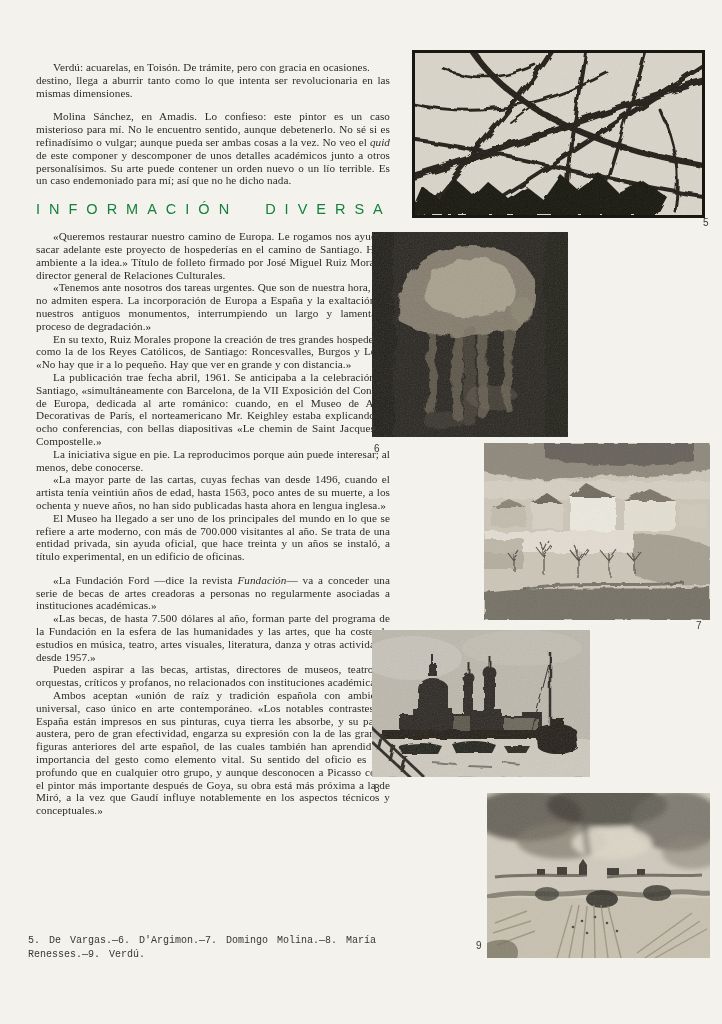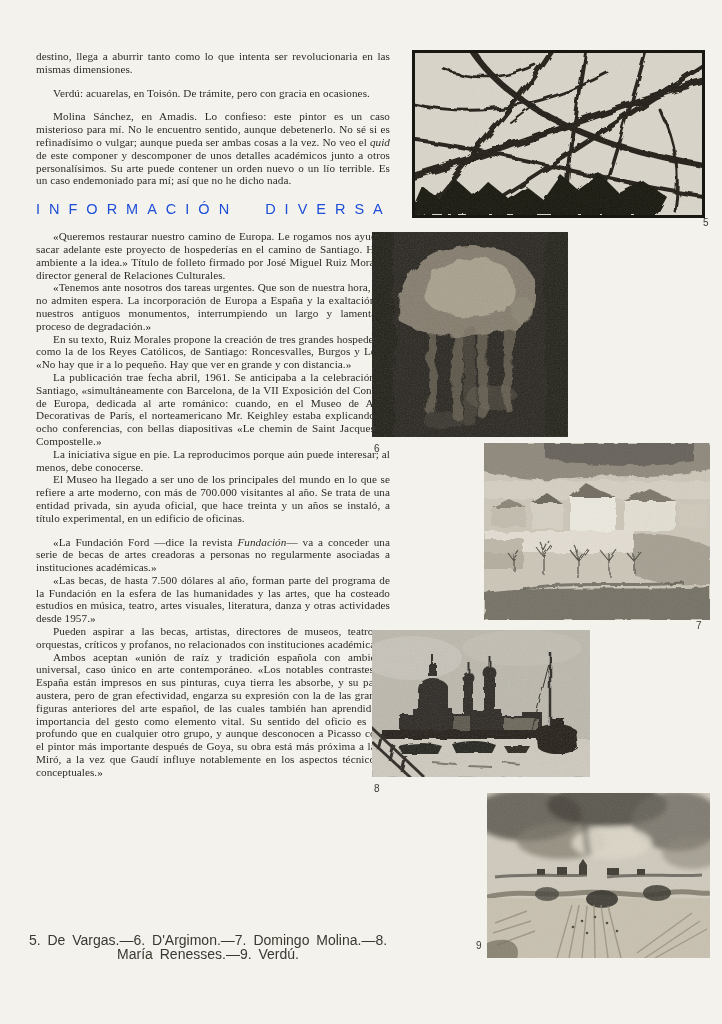--- a/index.html
+++ b/index.html
@@ -15,57 +15,58 @@
   .para{
     margin:0;text-align:justify;text-indent:17px;
     font-size:11.2px;line-height:12.8px;
     letter-spacing:.05px;
   }
   .para.noindent{text-indent:0;}
   .para.gap{margin-top:11px;}
   .section-heading{
     margin:14px 0 13px 0;
     font-family:"Liberation Sans",sans-serif;
-    font-size:14.5px;font-weight:400;color:#1d4ed8;
+    font-size:14.5px;font-weight:400;color:#15803d;
     letter-spacing:9px;word-spacing:14px;white-space:nowrap;
   }
   .fig{position:absolute;display:block;margin:0;padding:0;}
   .fig svg{display:block;width:100%;height:100%;}
   .fig5{left:412px;top:50px;width:293px;height:168px;border:3px solid #191712;box-sizing:border-box;background:#d9d5ca;}
   .fig6{left:372px;top:232px;width:196px;height:205px;}
   .fig7{left:484px;top:443px;width:226px;height:177px;}
   .fig8{left:372px;top:630px;width:218px;height:147px;}
   .fig9{left:487px;top:793px;width:223px;height:165px;}
   .fignum{
     position:absolute;
     font-family:"Liberation Sans",sans-serif;
     font-size:10px;color:#3a3831;
   }
   .caption{
     position:absolute;left:28px;top:934px;width:360px;
-    font-family:Liberation Sans, sans-serif;
-    font-size:14px;line-height:13.5px;color:#3a3831;
-    text-align:center;word-spacing:3px;
+    font-family:Liberation Mono, monospace;
+    font-size:10px;line-height:13.5px;color:#3a3831;
+    word-spacing:3px;
   }
 </style>
 </head>
 <body>
 
 <div class="text-col">
+  <p class="para gap">Verdú: acuarelas, en Toisón. De trámite, pero con gracia en ocasiones.</p>
   <p class="para noindent">destino, llega a aburrir tanto como lo que intenta ser revolucionaria en las mismas dimensiones.</p>
-  <p class="para gap">Verdú: acuarelas, en Toisón. De trámite, pero con gracia en ocasiones.</p>
   <p class="para gap">Molina Sánchez, en Amadis. Lo confieso: este pintor es un caso misterioso para mí. No le encuentro sentido, aunque debetenerlo. No sé si es refinadísimo o vulgar; aunque pueda ser ambas cosas a la vez. No veo el <i>quid</i> de este componer y descomponer de unos detalles académicos junto a otros personalísimos. Su arte puede contener un orden nuevo o un lío terrible. Es un caso endemoniado para mí; así que no he dicho nada.</p>
 
   <h2 class="section-heading">INFORMACIÓN DIVERSA</h2>
 
   <p class="para">«Queremos restaurar nuestro camino de Europa. Le rogamos nos ayude a sacar adelante este proyecto de hospederías en el camino de Santiago. Haga ambiente a la idea.» Título de folleto firmado por José Miguel Ruiz Morales, director general de Relaciones Culturales.</p>
   <p class="para">«Tenemos ante nosotros dos tareas urgentes. Que son de nuestra hora, que no admiten espera. La incorporación de Europa a España y la exaltación de nuestros antiguos monumentos, interrumpiendo un largo y lamentable proceso de degradación.»</p>
   <p class="para">En su texto, Ruiz Morales propone la creación de tres grandes hospederías como la de los Reyes Católicos, de Santiago: Roncesvalles, Burgos y León. «No hay que ir a lo pequeño. Hay que ver en grande y con distancia.»</p>
   <p class="para">La publicación trae fecha abril, 1961. Se anticipaba a la celebración en Santiago, «simultáneamente con Barcelona, de la VII Exposición del Consejo de Europa, dedicada al arte románico: cuando, en el Museo de Artes Decorativas de París, el norteamericano Mr. Keighley estaba explicando en ocho conferencias, con bellas diapositivas «Le chemin de Saint Jacques de Compostelle.»</p>
   <p class="para">La iniciativa sigue en pie. La reproducimos porque aún puede interesar; al menos, debe conocerse.</p>
+  <p class="para">«La mayor parte de las cartas, cuyas fechas van desde 1496, cuando el artista tenía veintiún años de edad, hasta 1563, poco antes de su muerte, a los ochenta y nueve años, no han sido publicadas hasta ahora en lengua inglesa.»</p>
   <p class="para">El Museo ha llegado a ser uno de los principales del mundo en lo que se refiere a arte moderno, con más de 700.000 visitantes al año. Se trata de una entidad privada, sin ayuda oficial, que hace treinta y un años se instaló, a título experimental, en un edificio de oficinas.</p>
   <p class="para gap">«La Fundación Ford —dice la revista <i>Fundación</i>— va a conceder una serie de becas de artes creadoras a personas no regularmente asociadas a instituciones académicas.»</p>
   <p class="para">«Las becas, de hasta 7.500 dólares al año, forman parte del programa de la Fundación en la esfera de las humanidades y las artes, que ha costeado estudios en música, teatro, artes visuales, literatura, danza y otras actividades desde 1957.»</p>
   <p class="para">Pueden aspirar a las becas, artistas, directores de museos, teatros y orquestas, críticos y profanos, no relacionados con instituciones académicas.</p>
   <p class="para">Ambos aceptan «unión de raíz y tradición española con ambición universal, caso único en arte contemporáneo. «Los notables contrastes de España están impresos en sus pinturas, cuya tierra les absorbe, y su paleta austera, pero de gran efectividad, engarza su expresión con la de las grandes figuras anteriores del arte español, de las cuales también han aprendido la importancia del gesto como elemento vital. Su sentido del oficio es más profundo que en cualquier otro grupo, y aunque desconocen a Picasso como el pintor más importante después de Goya, su obra está más próxima a la de Miró, a la vez que Gaudí influye notablemente en los aspectos técnicos y conceptuales.»</p>
 </div>
 
 <figure class="fig fig5">
   <svg viewBox="0 0 287 162" preserveAspectRatio="none">
     <defs>

